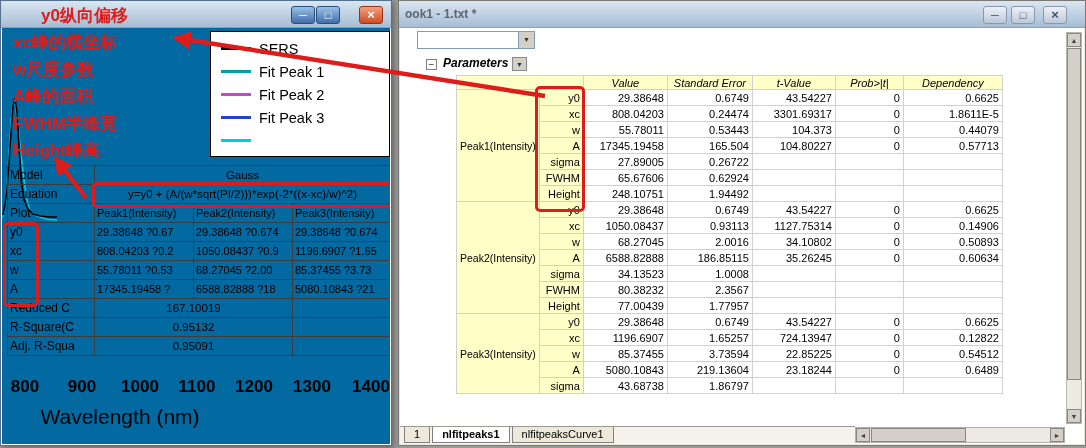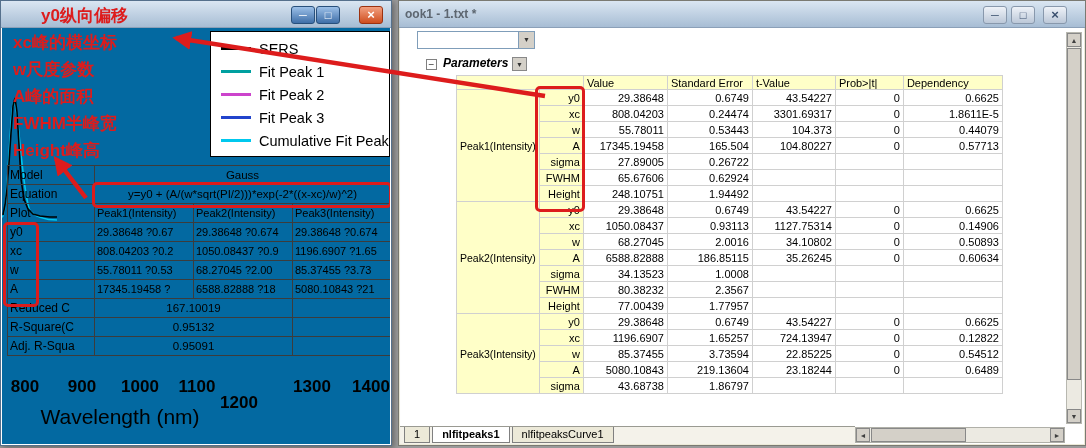--- a/index.html
+++ b/index.html
@@ -64,21 +64,21 @@
   }
   .ptable {
     position:absolute; left:56px; top:47px;
     border-collapse:collapse; table-layout:fixed; font-size:11px;
   }
   .ptable td, .ptable th {
     border:1px solid #d0d0d0; height:16px; padding:0 3px;
     overflow:hidden; white-space:nowrap;
   }
   .ptable tr:first-child th, .ptable tr:first-child td { height:14px; }
-  .pt-h { background:var(--cream); font-weight:normal; text-align:left; border-color:#c9c9a2; }
+  .pt-h { background:var(--cream); font-weight:normal; text-align:center; border-color:#c9c9a2;font-style:italic; }
   .pt-corner { background:var(--cream); border-color:#c9c9a2; }
   .pt-group { background:var(--cream); text-align:right; vertical-align:middle; border-color:#c9c9a2; font-size:10.5px; }
   .pt-param { background:var(--cream); text-align:right; border-color:#c9c9a2; }
   .pt-val { text-align:right; background:#fff; }
 
   .red-box { position:absolute; border:3px solid var(--accent-red); border-radius:5px; z-index:5; pointer-events:none; }
   .params-red-box { left:135px; top:58px; width:50px; height:126px; }
 
   .vscroll {
     position:absolute; right:2px; top:4px; width:16px; height:392px;
@@ -396,21 +396,20 @@
           <div class="lg-row">
             <span class="lg-line" style="background: rgb(204, 68, 204);"></span>
             <span class="lg-label">Fit Peak 2</span>
           </div>
           <div class="lg-row">
             <span class="lg-line" style="background: rgb(34, 68, 204);"></span>
             <span class="lg-label">Fit Peak 3</span>
           </div>
           <div class="lg-row">
             <span class="lg-line" style="background: rgb(0, 200, 238);"></span>
-            <span class="lg-label">Cumulative Fit Peak</span>
           </div>
         </div>
     </div>
 
     <table class="ltable">
       <colgroup>
         <col style="width:87px">
           <col style="width:99px">
           <col style="width:99px">
           <col style="width:98px">
@@ -473,21 +472,21 @@
     </table>
 
     <div class="red-box eq-box"></div>
     <div class="red-box labels-box"></div>
 
     <div class="xticks">
         <span class="tick" style="left: 23px;">800</span>
         <span class="tick" style="left: 80px;">900</span>
         <span class="tick" style="left: 138px;">1000</span>
         <span class="tick" style="left: 195px;">1100</span>
-        <span class="tick" style="left: 237px; margin-top: 16px;">1200</span>
+        <span class="tick" style="left: 252px;">1200</span>
         <span class="tick" style="left: 310px;">1300</span>
         <span class="tick" style="left: 369px;">1400</span>
       </div>
     <div class="xlabel">Wavelength (nm)</div>
   </div>
 
   <div class="ann-list">
       <div class="ann ann-first">y0纵向偏移</div>
       <div class="ann">xc峰的横坐标</div>
       <div class="ann">w尺度参数</div>

